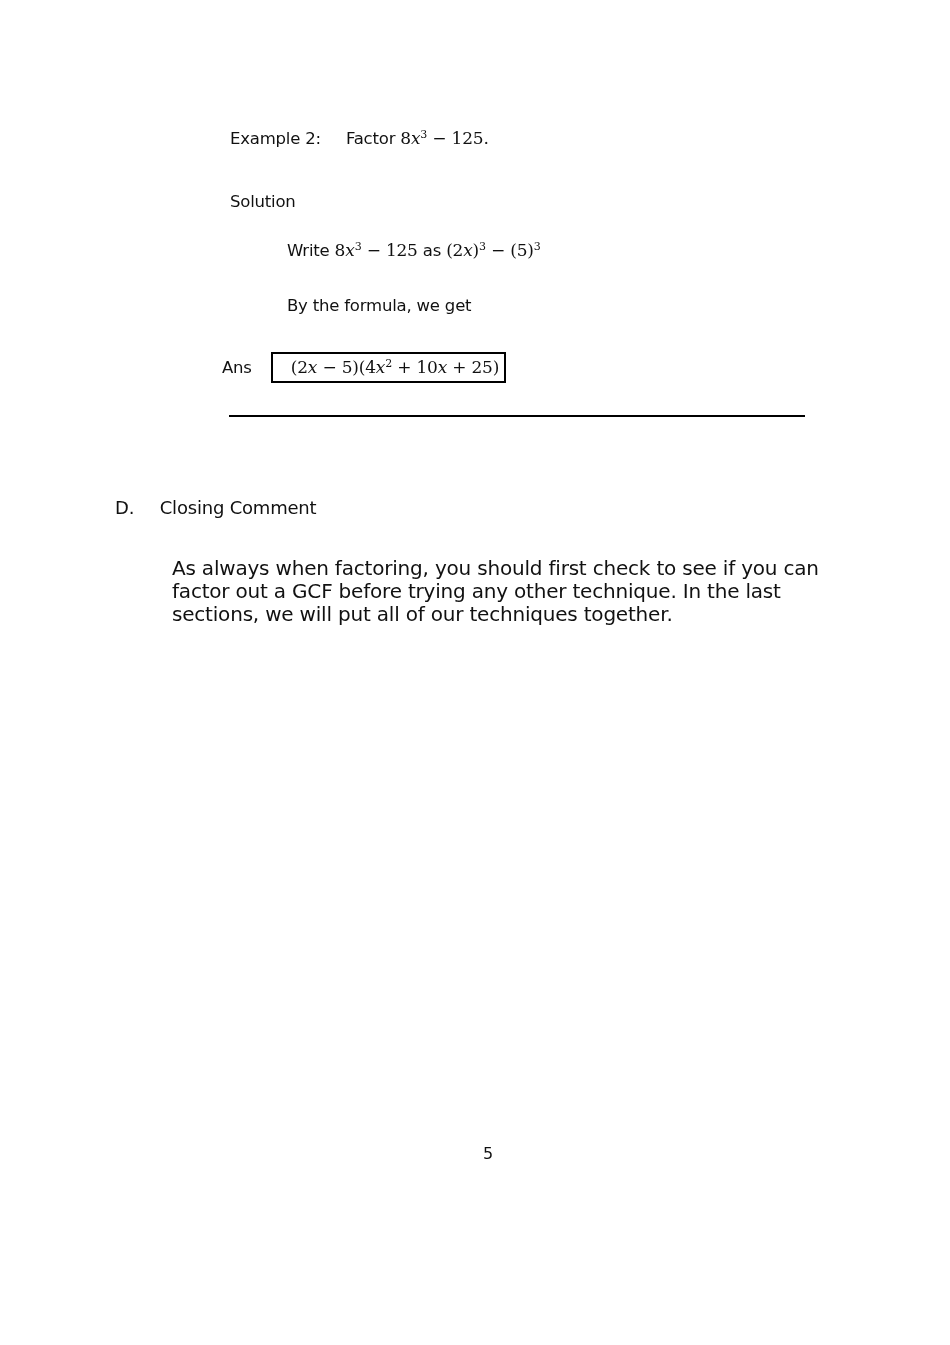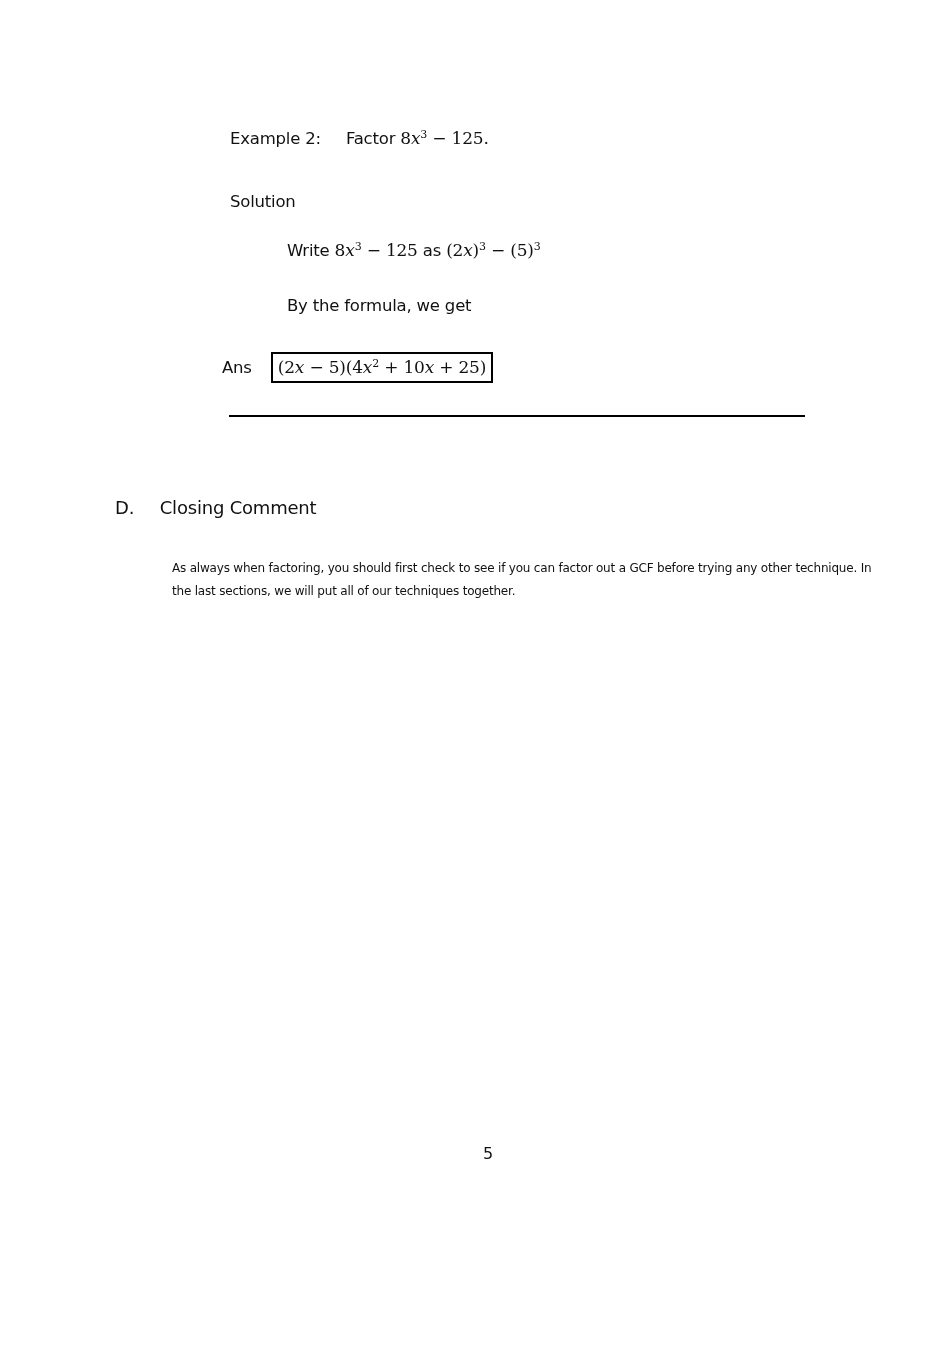--- a/index.html
+++ b/index.html
@@ -39,21 +39,21 @@
     }
     #example-heading { left: 230px; top: 116px; }
     #example-label { margin-right: 20px; }
     #solution-label { left: 230px; top: 180px; }
     #write-line { left: 287px; top: 228px; }
     #formula-line { left: 287px; top: 284px; }
     #ans-row { left: 222px; top: 340px; display: flex; align-items: center; }
     #ans-label { margin-right: 19px; }
     #answer-box {
       border: 2px solid #000;
-      padding: 1px 5px 2px 5px;
+      padding: 1px 5px 2px 18px;
       line-height: 24px;
     }
     #hrule {
       position: absolute;
       left: 229px;
       top: 415px;
       width: 576px;
       height: 0;
       border-top: 2.5px solid #000;
     }
@@ -61,21 +61,21 @@
       left: 115px;
       top: 485px;
       font-size: 18px;
     }
     #section-letter { margin-right: 20px; }
     #closing-para {
       position: absolute;
       left: 172px;
       top: 557px;
       width: 700px;
-      font-size: 12px;
+      font-size: 20px;
       line-height: 23px;
       white-space: normal;
     }
     #page-number {
       left: 483px;
       top: 1132px;
       font-size: 16px;
     }
   </style>
 </head>

